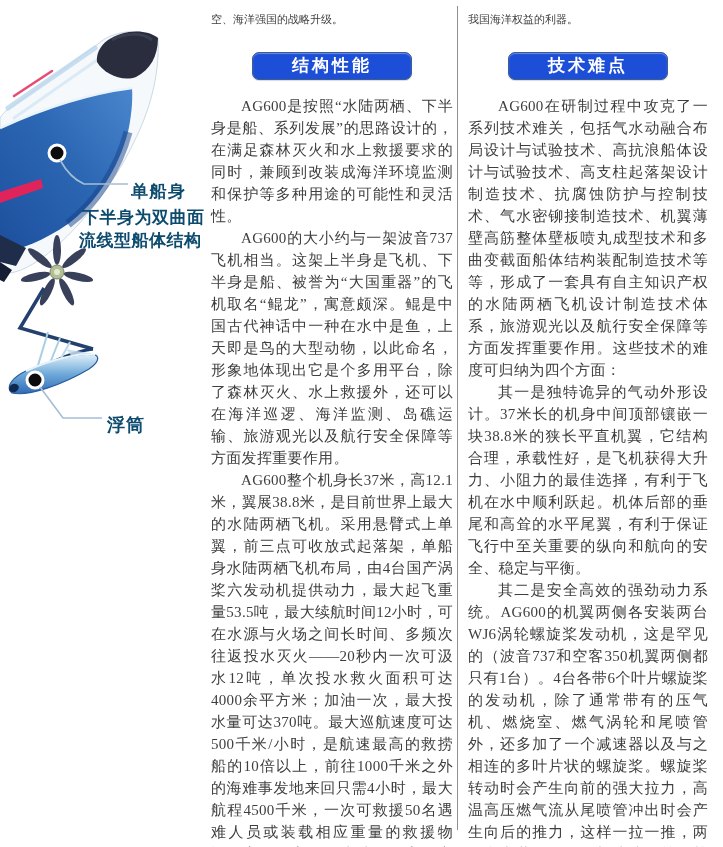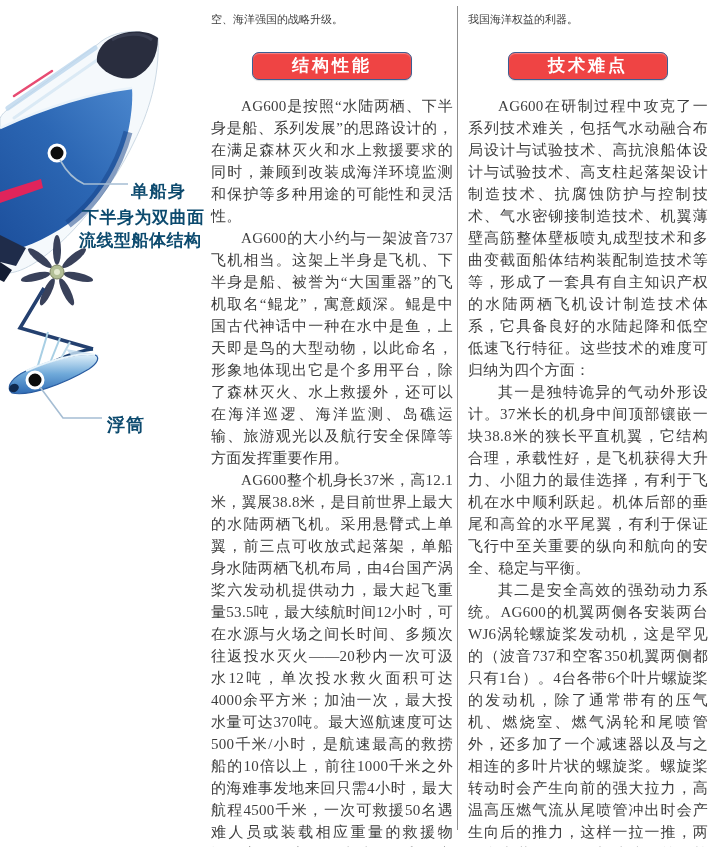--- a/index.html
+++ b/index.html
@@ -10,21 +10,21 @@
   }
   .page { position:absolute; inset:0; }
 
   
   .col { position:absolute; top:8px; color:#3e3e3e; }
   #col-middle { left:211px; width:242px; }
   #col-right  { left:468px; width:240px; }
   .intro { font-size:11px; line-height:22px; margin:0; text-align:justify; }
   .badge {
     width:158px; height:26px; line-height:26px; margin:22px auto 15px auto;
-    background:#ef4444; border:1px solid #3c5e93; border-radius:7px;
+    background:#1d4ed8; border:1px solid #3c5e93; border-radius:7px;
     color:#ffffff; text-align:center;
     font-family:"Liberation Sans","DejaVu Sans",sans-serif;
     font-weight:bold; font-size:17px; letter-spacing:3px;
     box-shadow: inset 0 1px 1px rgba(255,255,255,0.35), 0 1px 1px rgba(0,0,0,0.15);
   }
   .para {
     font-size:15px; line-height:22px; margin:0;
     text-align:justify; text-justify:inter-ideograph;
     text-indent:2em; letter-spacing:0.3px;
   }
@@ -128,18 +128,18 @@
     <p class="para">AG600是按照“水陆两栖、下半身是船、系列发展”的思路设计的，在满足森林灭火和水上救援要求的同时，兼顾到改装成海洋环境监测和保护等多种用途的可能性和灵活性。</p>
     <p class="para">AG600的大小约与一架波音737飞机相当。这架上半身是飞机、下半身是船、被誉为“大国重器”的飞机取名“鲲龙”，寓意颇深。鲲是中国古代神话中一种在水中是鱼，上天即是鸟的大型动物，以此命名，形象地体现出它是个多用平台，除了森林灭火、水上救援外，还可以在海洋巡逻、海洋监测、岛礁运输、旅游观光以及航行安全保障等方面发挥重要作用。</p>
     <p class="para">AG600整个机身长37米，高12.1米，翼展38.8米，是目前世界上最大的水陆两栖飞机。采用悬臂式上单翼，前三点可收放式起落架，单船身水陆两栖飞机布局，由4台国产涡桨六发动机提供动力，最大起飞重量53.5吨，最大续航时间12小时，可在水源与火场之间长时间、多频次往返投水灭火——20秒内一次可汲水12吨，单次投水救火面积可达4000余平方米；加油一次，最大投水量可达370吨。最大巡航速度可达500千米/小时，是航速最高的救捞船的10倍以上，前往1000千米之外的海难事发地来回只需4小时，最大航程4500千米，一次可救援50名遇难人员或装载相应重量的救援物资。它具备良好的水陆起降和低空低速飞行特征，可在复杂气象条件下实施救援行动，起降抗浪能力不低于2米。由三亚起飞可到达南海海域的任何地点，实现全海域巡航，成为捍卫</p>
   </div>
 
   <div class="divider"></div>
 
   <div class="col" id="col-right">
     <p class="intro">我国海洋权益的利器。</p>
     <div class="badge">技术难点</div>
-    <p class="para">AG600在研制过程中攻克了一系列技术难关，包括气水动融合布局设计与试验技术、高抗浪船体设计与试验技术、高支柱起落架设计制造技术、抗腐蚀防护与控制技术、气水密铆接制造技术、机翼薄壁高筋整体壁板喷丸成型技术和多曲变截面船体结构装配制造技术等等，形成了一套具有自主知识产权的水陆两栖飞机设计制造技术体系，它具备良好的水陆起降和低空低速飞行特征。这些技术的难度可归纳为四个方面：</p>
+    <p class="para">AG600在研制过程中攻克了一系列技术难关，包括气水动融合布局设计与试验技术、高抗浪船体设计与试验技术、高支柱起落架设计制造技术、抗腐蚀防护与控制技术、气水密铆接制造技术、机翼薄壁高筋整体壁板喷丸成型技术和多曲变截面船体结构装配制造技术等等，形成了一套具有自主知识产权的水陆两栖飞机设计制造技术体系，旅游观光以及航行安全保障等方面发挥重要作用。这些技术的难度可归纳为四个方面：</p>
     <p class="para">其一是独特诡异的气动外形设计。37米长的机身中间顶部镶嵌一块38.8米的狭长平直机翼，它结构合理，承载性好，是飞机获得大升力、小阻力的最佳选择，有利于飞机在水中顺利跃起。机体后部的垂尾和高耸的水平尾翼，有利于保证飞行中至关重要的纵向和航向的安全、稳定与平衡。</p>
     <p class="para">其二是安全高效的强劲动力系统。AG600的机翼两侧各安装两台WJ6涡轮螺旋桨发动机，这是罕见的（波音737和空客350机翼两侧都只有1台）。4台各带6个叶片螺旋桨的发动机，除了通常带有的压气机、燃烧室、燃气涡轮和尾喷管外，还多加了一个减速器以及与之相连的多叶片状的螺旋桨。螺旋桨转动时会产生向前的强大拉力，高温高压燃气流从尾喷管冲出时会产生向后的推力，这样一拉一推，两股合力共同驱动飞机快速向前，并与平直机翼互相配合、相得益彰，能够完全满足两栖飞机的大起动力、远航程飞行的要求。这种动力系统已批量生产，并大量应用在我国运-8、</p>
   </div>
 
 </div>
 
 </body></html>

